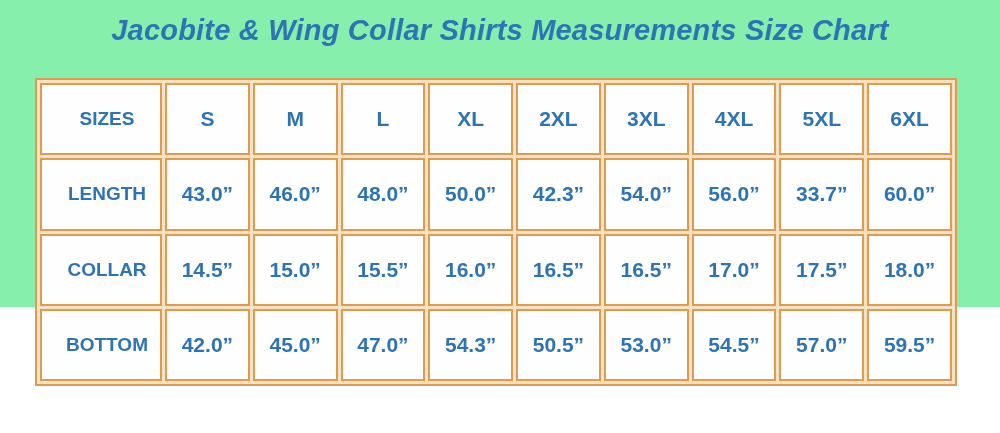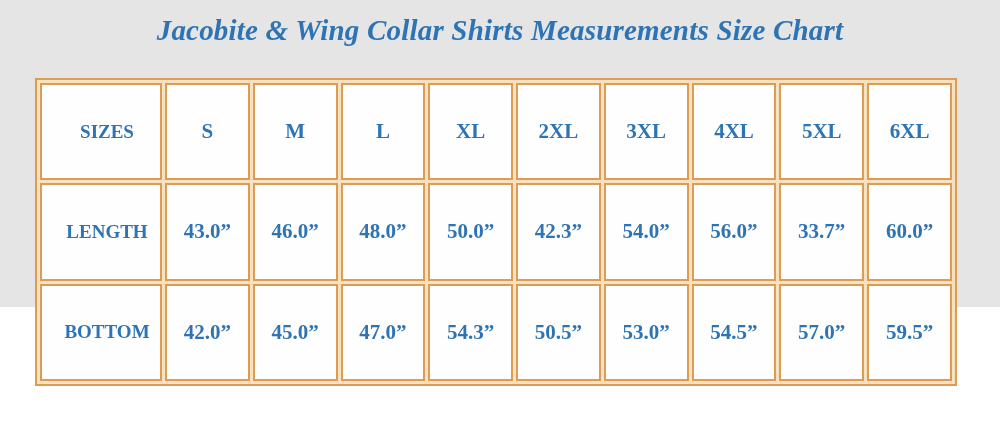--- a/index.html
+++ b/index.html
@@ -8,22 +8,21 @@
     background: #ffffff;
     width: 1000px;
     height: 433px;
     font-family: "Liberation Sans", sans-serif;
     overflow: hidden;
   }
   .page {
     position: relative;
     width: 1000px;
     height: 307px;
-    background: #e5e5e5;
-    font-family: Liberation Serif, serif;
+    background: #86efac;
   }
   .chart-title {
     position: absolute;
     top: 14px;
     left: 0;
     width: 1000px;
     text-align: center;
     color: #2E74B5;
     font-size: 29px;
     font-weight: bold;
@@ -95,20 +94,32 @@
         <td>48.0”</td>
         <td>50.0”</td>
         <td>42.3”</td>
         <td>54.0”</td>
         <td>56.0”</td>
         <td>33.7”</td>
         <td>60.0”</td>
       </tr>
 
 
+      <tr>
+        <td class="label-col">COLLAR</td>
+        <td>14.5”</td>
+        <td>15.0”</td>
+        <td>15.5”</td>
+        <td>16.0”</td>
+        <td>16.5”</td>
+        <td>16.5”</td>
+        <td>17.0”</td>
+        <td>17.5”</td>
+        <td>18.0”</td>
+      </tr>
 
       <tr>
         <td class="label-col">BOTTOM</td>
         <td>42.0”</td>
         <td>45.0”</td>
         <td>47.0”</td>
         <td>54.3”</td>
         <td>50.5”</td>
         <td>53.0”</td>
         <td>54.5”</td>

